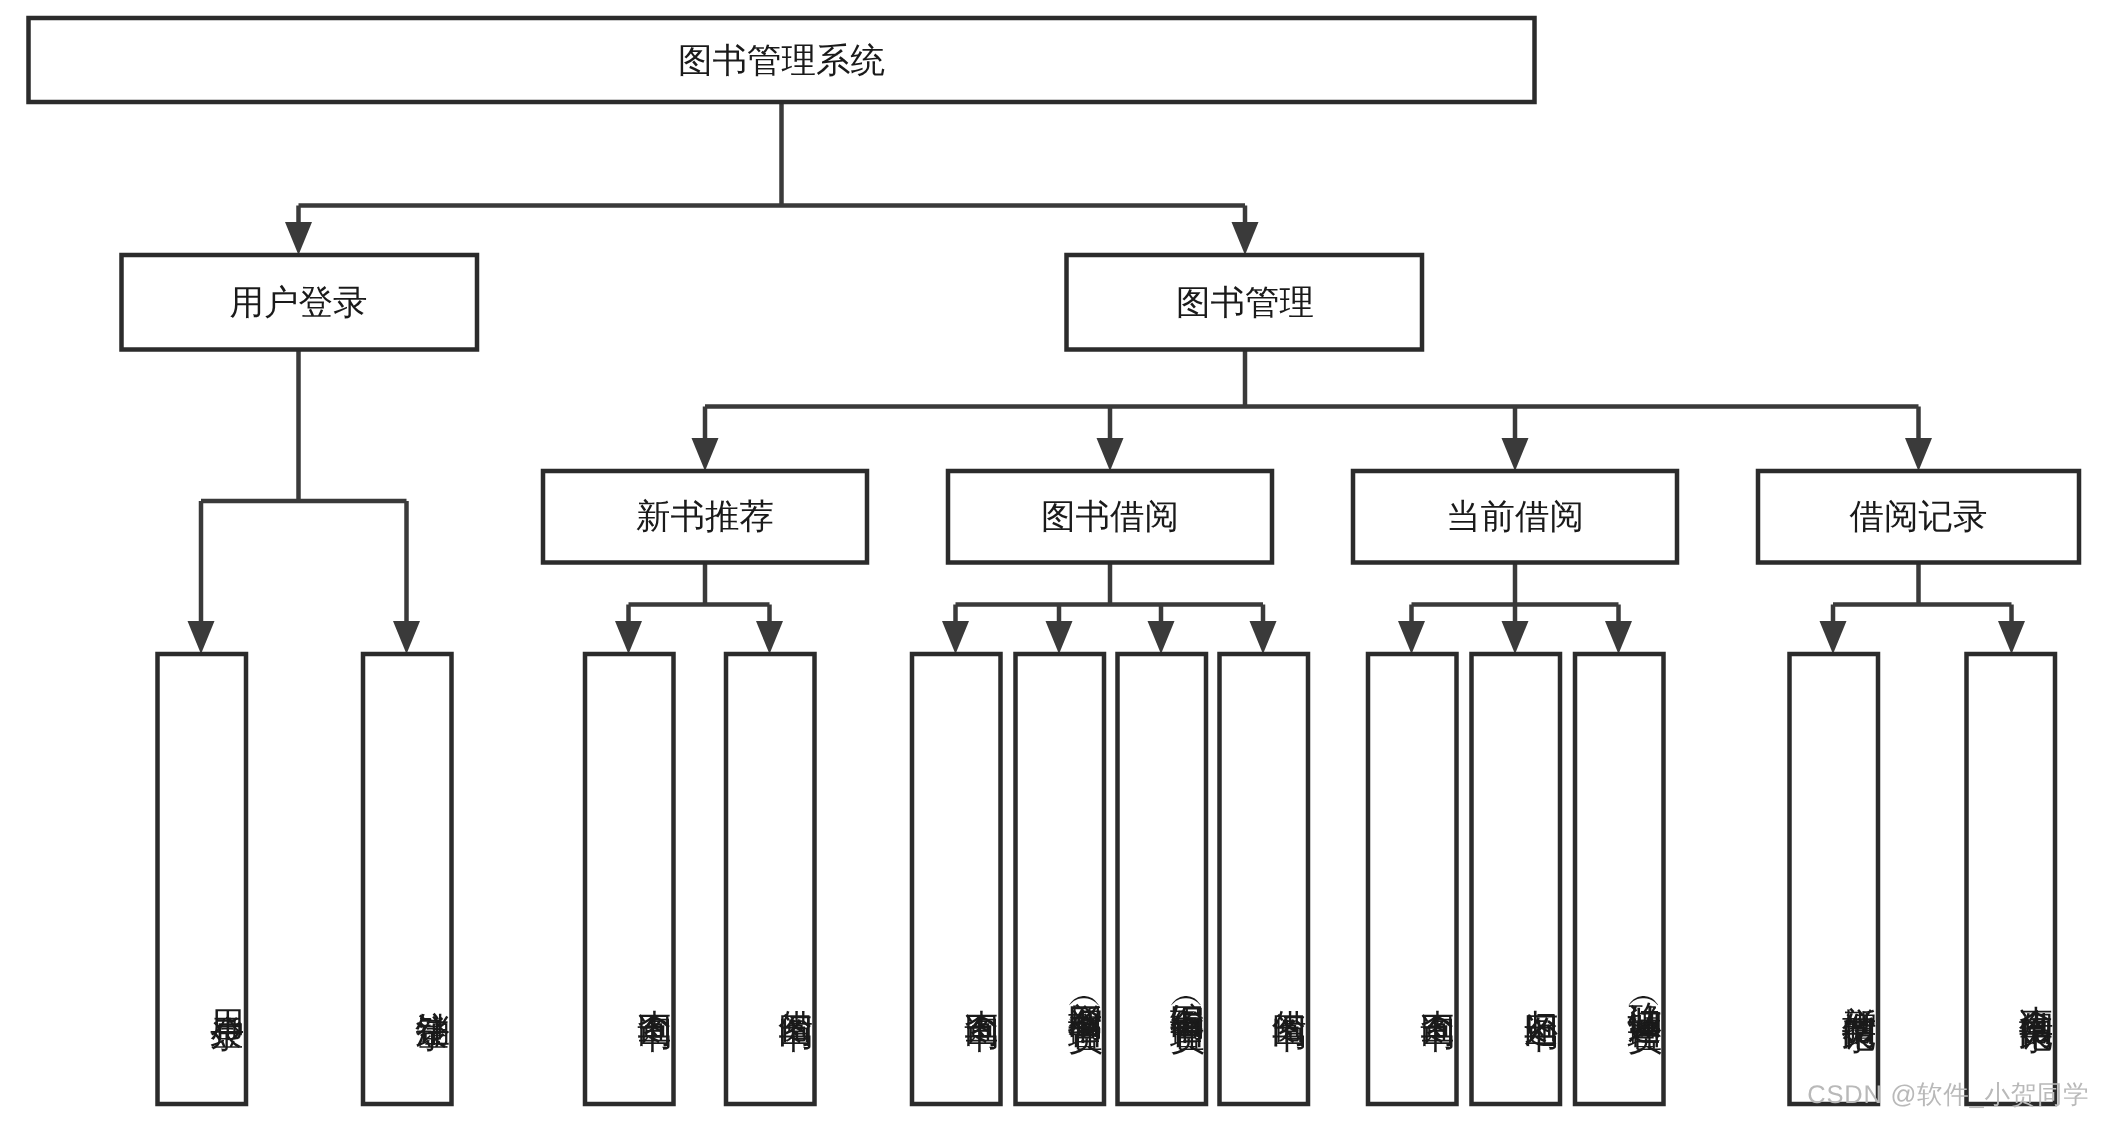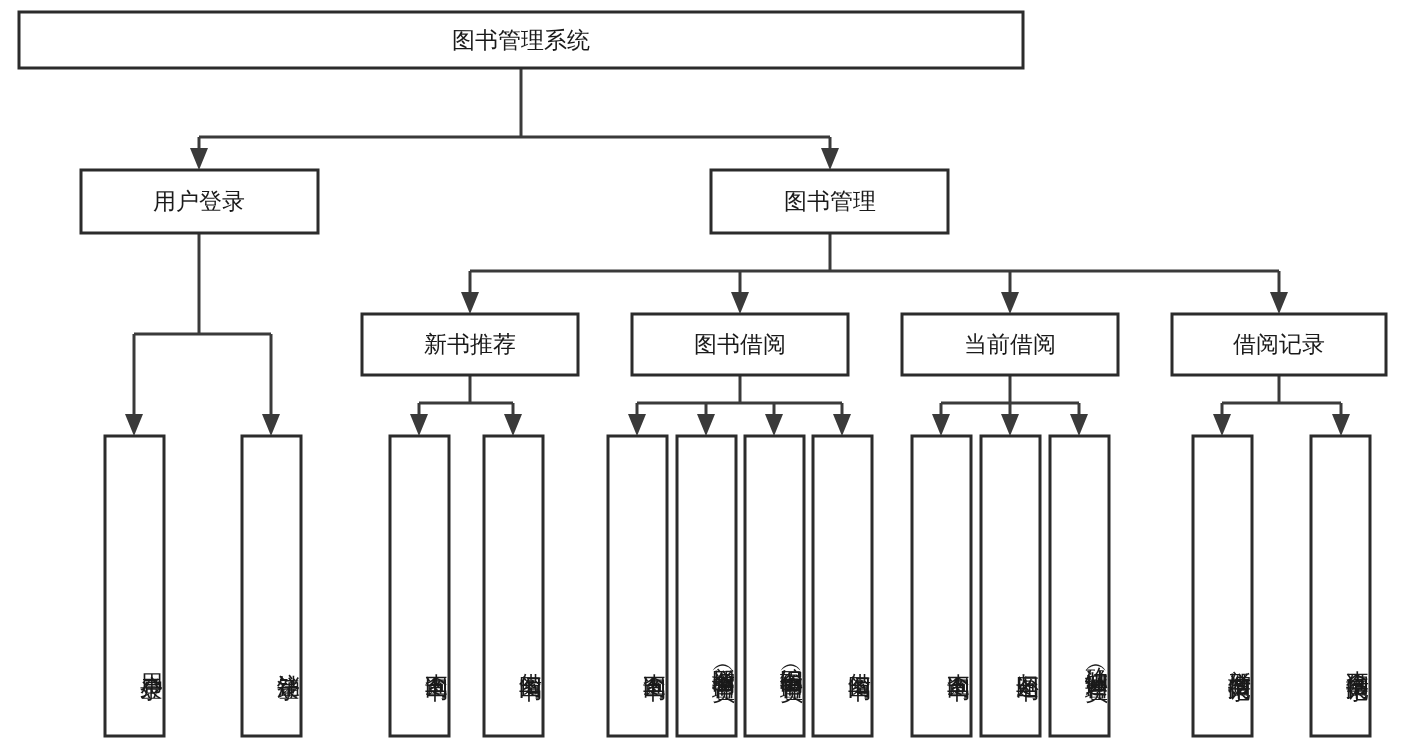--- a/index.html
+++ b/index.html
@@ -207,13 +207,14 @@
   <div class="node-label-v" style="left: 745px; top: 440px; width: 59px; height: 157px; padding-top: 139px;">编辑图书（管理员）</div>
   <div class="node-label-v" style="left: 813px; top: 436px; width: 59px; height: 154px; padding-top: 146px;">借阅图书</div>
 
   <div class="node-label-v" style="left: 912px; top: 436px; width: 59px; height: 154px; padding-top: 146px;">查询图书</div>
   <div class="node-label-v" style="left: 981px; top: 436px; width: 59px; height: 154px; padding-top: 146px;">归还图书</div>
   <div class="node-label-v" style="left: 1050px; top: 440px; width: 59px; height: 157px; padding-top: 139px;">确认归还（管理员）</div>
 
   <div class="node-label-v" style="left: 1193px; top: 436px; width: 59px; height: 156px; padding-top: 144px;">新增借阅记录</div>
   <div class="node-label-v" style="left: 1311px; top: 436px; width: 59px; height: 156px; padding-top: 144px;">查询借阅记录</div>
 
+  <div class="watermark">CSDN @软件_小贺同学</div>
 </div>
 
 </body></html>

